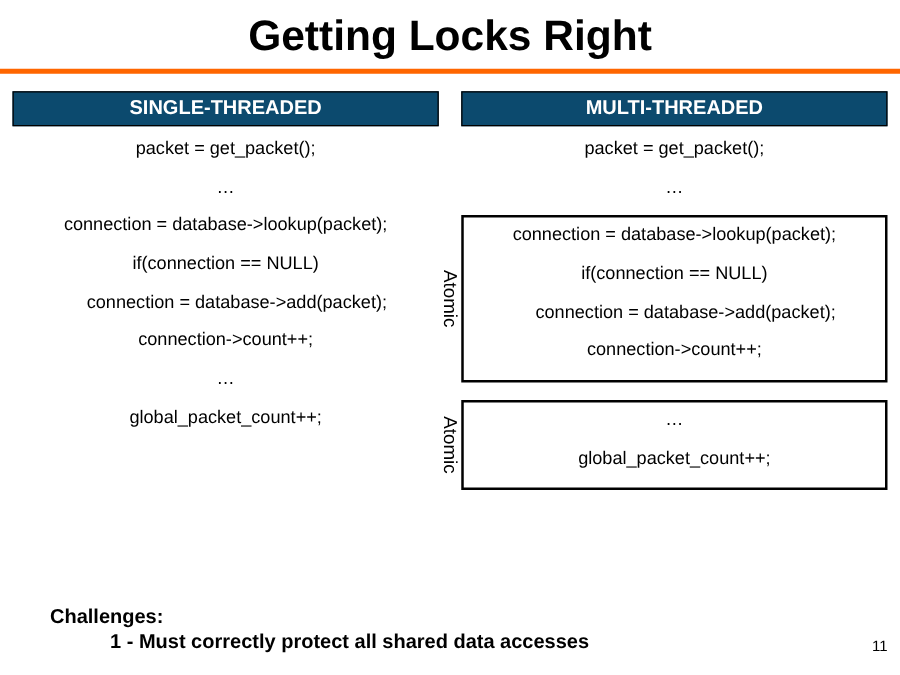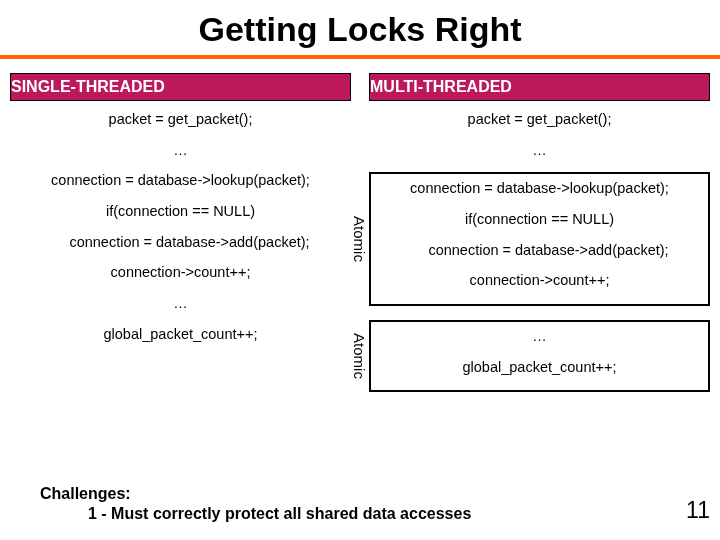--- a/index.html
+++ b/index.html
@@ -22,24 +22,25 @@
     background: #ff6600;
     margin-bottom: 14px;
   }
   .columns {
     display: flex;
     padding: 0 10px;
     gap: 18px;
   }
   .col { flex: 1; position: relative; }
   .col-header {
-    background: #be185d;
+    background: #0c4a6e;
     color: #fff;
     font-weight: bold;
     font-size: 16px;
+    text-align: center;
     padding: 4px 0;
     border: 1px solid #000;
     margin-bottom: 10px;
   }
   .code {
     font-family: Arial, Helvetica, sans-serif;
     font-size: 14.5px;
     line-height: 1.15;
   }
   .code-line { margin: 0 0 14px 0; white-space: nowrap; text-align: center; }
@@ -68,21 +69,21 @@
     font-size: 16px;
     line-height: 1.25;
     font-weight: bold;
   }
   .challenges .ch-title { }
   .challenges .ch-item { padding-left: 48px; white-space: nowrap; }
   .page-num {
     position: absolute;
     right: 10px;
     bottom: 16px;
-    font-size: 23px;
+    font-size: 12px;
   }
   .arrow { font-family: Arial, sans-serif; }
 </style>
 </head>
 <body>
 
 <div class="title">Getting Locks Right</div>
 <div class="rule"></div>
 
 <div class="columns">

